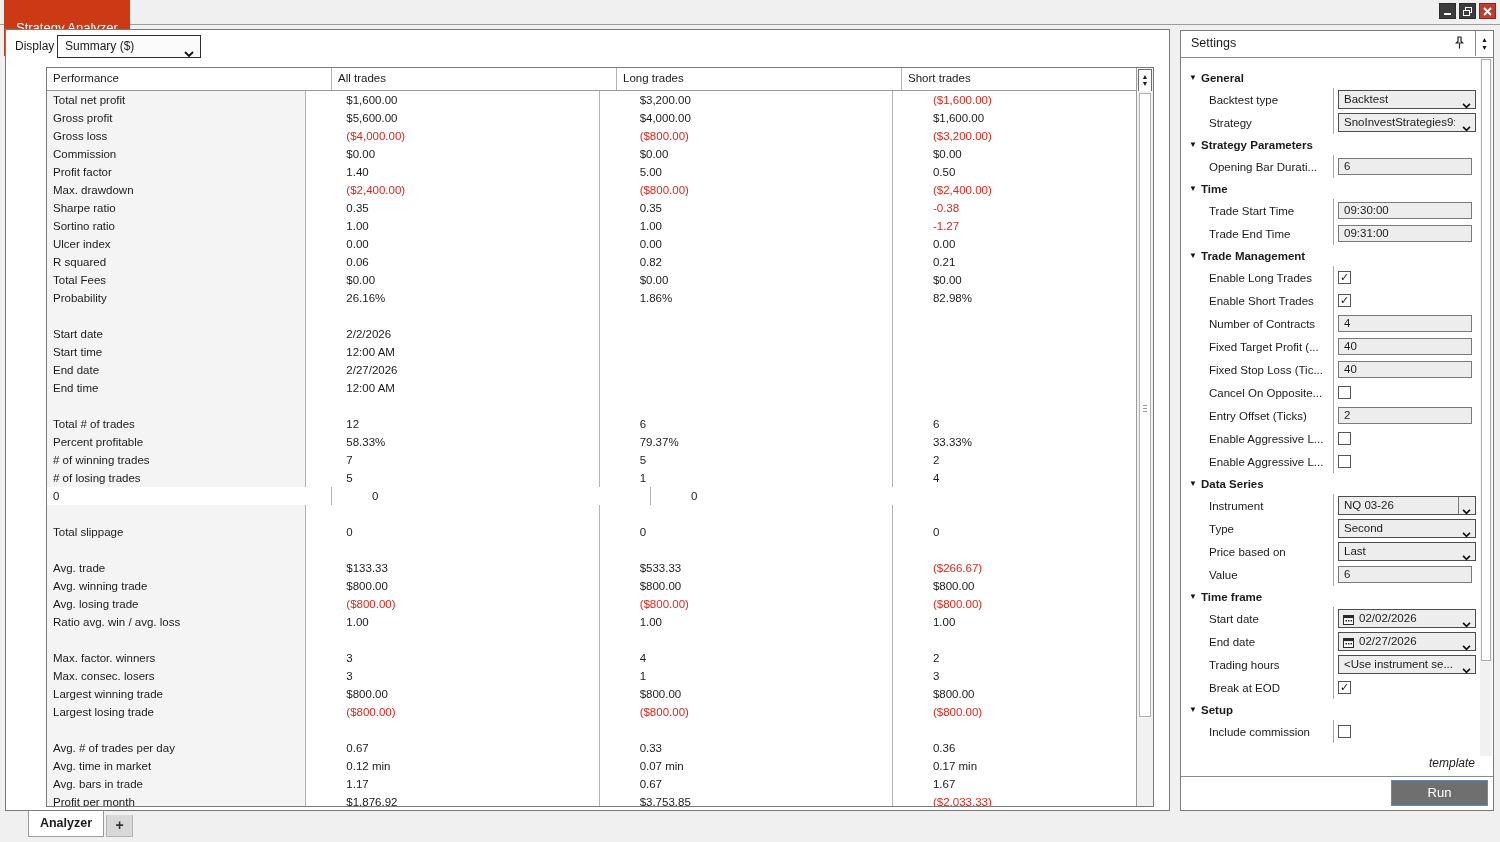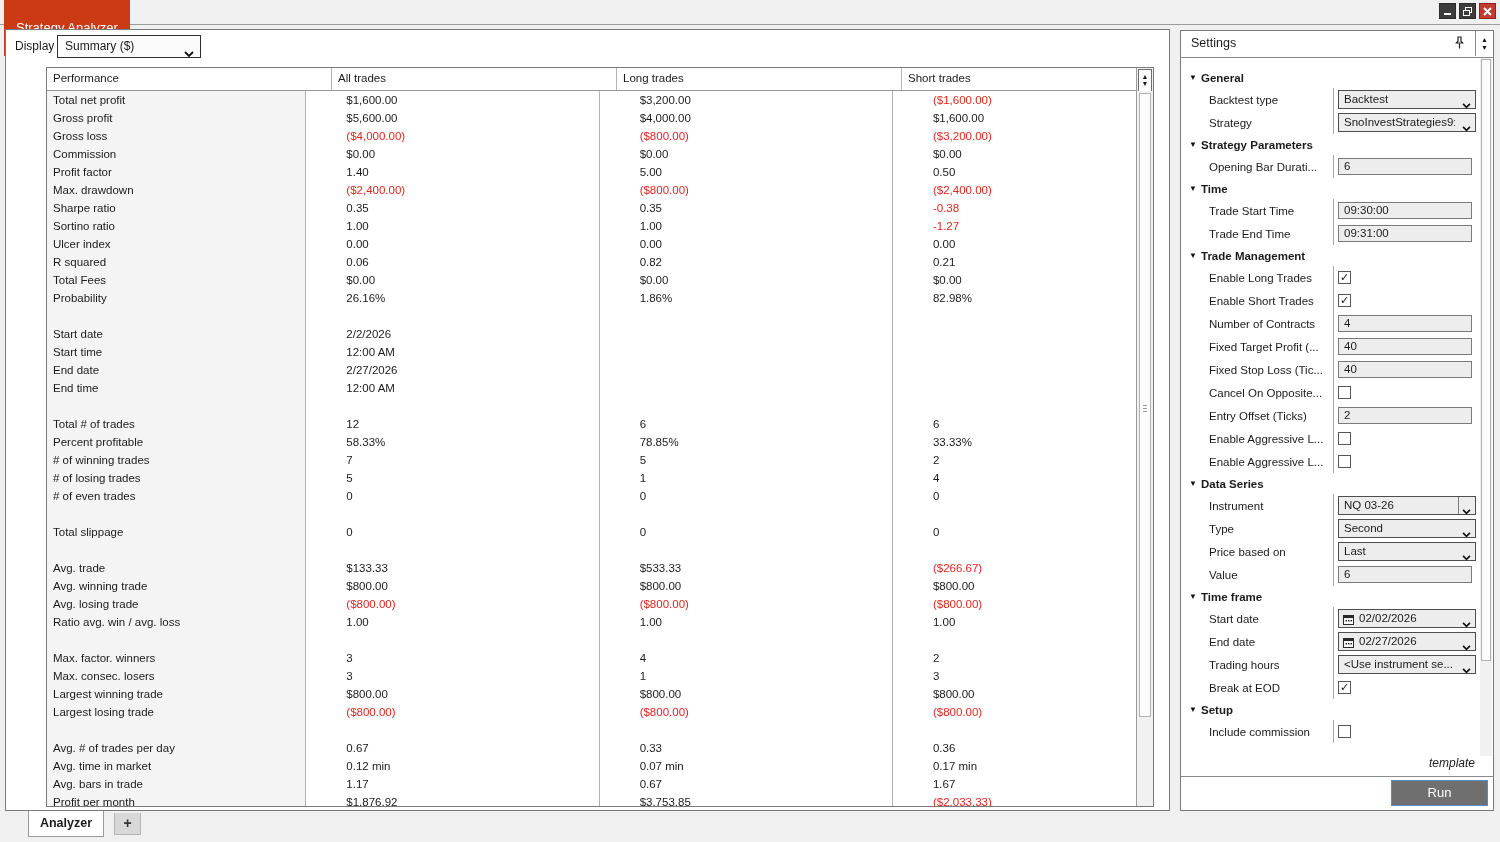--- a/index.html
+++ b/index.html
@@ -37,21 +37,21 @@
   .c1{width:285px;}.c2{width:285px;}.c3{width:276px;border-right:none;}
   .neg{color:#e0261c;}
   .grid-scroll{position:absolute;right:0;top:0;bottom:0;width:17px;border-left:1px solid #9a9a9a;background:#f1f1f1;box-sizing:border-box;}
   .spinbox{height:21px;margin:1px;border:1px solid #6e6e6e;background:#fff;display:flex;flex-direction:column;align-items:center;justify-content:center;gap:1px;}
   .spin-ar{font-size:7px;line-height:6px;color:#1a1a1a;}
   .vtrack{position:absolute;left:0;right:0;top:23px;bottom:0;background:#f1f1f1;}
   .vthumb{position:absolute;left:2px;right:2px;top:2px;height:87%;background:#fcfcfc;border:1px solid #b0b0b0;}
   .grips{position:absolute;left:3px;right:3px;top:50%;}
   .grips div{height:1px;background:#9a9a9a;margin-bottom:2px;}
   
-  .tabs{position:absolute;left:28px;top:811px;display:flex;align-items:center;gap:8px;}
+  .tabs{position:absolute;left:28px;top:811px;display:flex;align-items:flex-end;}
   .tab-active{width:74px;height:25px;background:#fff;border:1px solid #9a9a9a;border-top:none;font-size:12.5px;font-weight:bold;text-align:center;line-height:24px;}
   .tab-add{width:25px;height:21px;background:#d8d8d8;border:1px solid #b5b5b5;border-top:none;font-size:14px;font-weight:bold;text-align:center;line-height:20px;margin-left:2px;color:#333;}
   
   .settings{position:absolute;left:1180px;top:30px;width:314px;height:781px;background:#fff;border:1px solid #7a7a7a;box-sizing:border-box;}
   .set-header{position:absolute;left:0;top:0;right:0;height:26px;border-bottom:1px solid #8a8a8a;}
   .set-title{position:absolute;left:10px;top:5px;font-size:12.5px;}
   .pin{position:absolute;right:28px;top:5px;}
   .set-spin{position:absolute;right:0;top:0;width:17px;height:25px;border-left:1px solid #8a8a8a;display:flex;flex-direction:column;align-items:center;justify-content:center;gap:2px;}
   .set-content{position:absolute;left:0;top:27px;width:298px;height:676px;overflow:hidden;padding-top:9px;box-sizing:content-box;}
   .sec-header{height:21px;display:flex;align-items:center;cursor:default;}
@@ -233,37 +233,36 @@
         </div>
         <div class="trow">
           <div class="tcell c0">Total # of trades</div>
           <div class="tcell c1">12</div>
           <div class="tcell c2">6</div>
           <div class="tcell c3">6</div>
         </div>
         <div class="trow">
           <div class="tcell c0">Percent profitable</div>
           <div class="tcell c1">58.33%</div>
-          <div class="tcell c2">78.85%</div>
+          <div class="tcell c2">79.37%</div>
           <div class="tcell c3">33.33%</div>
         </div>
         <div class="trow">
           <div class="tcell c0"># of winning trades</div>
           <div class="tcell c1">7</div>
           <div class="tcell c2">5</div>
           <div class="tcell c3">2</div>
         </div>
         <div class="trow">
           <div class="tcell c0"># of losing trades</div>
           <div class="tcell c1">5</div>
           <div class="tcell c2">1</div>
           <div class="tcell c3">4</div>
         </div>
         <div class="trow">
-          <div class="tcell c0"># of even trades</div>
           <div class="tcell c1">0</div>
           <div class="tcell c2">0</div>
           <div class="tcell c3">0</div>
         </div>
         <div class="trow">
           <div class="tcell c0"></div>
           <div class="tcell c1"></div>
           <div class="tcell c2"></div>
           <div class="tcell c3"></div>
         </div>

